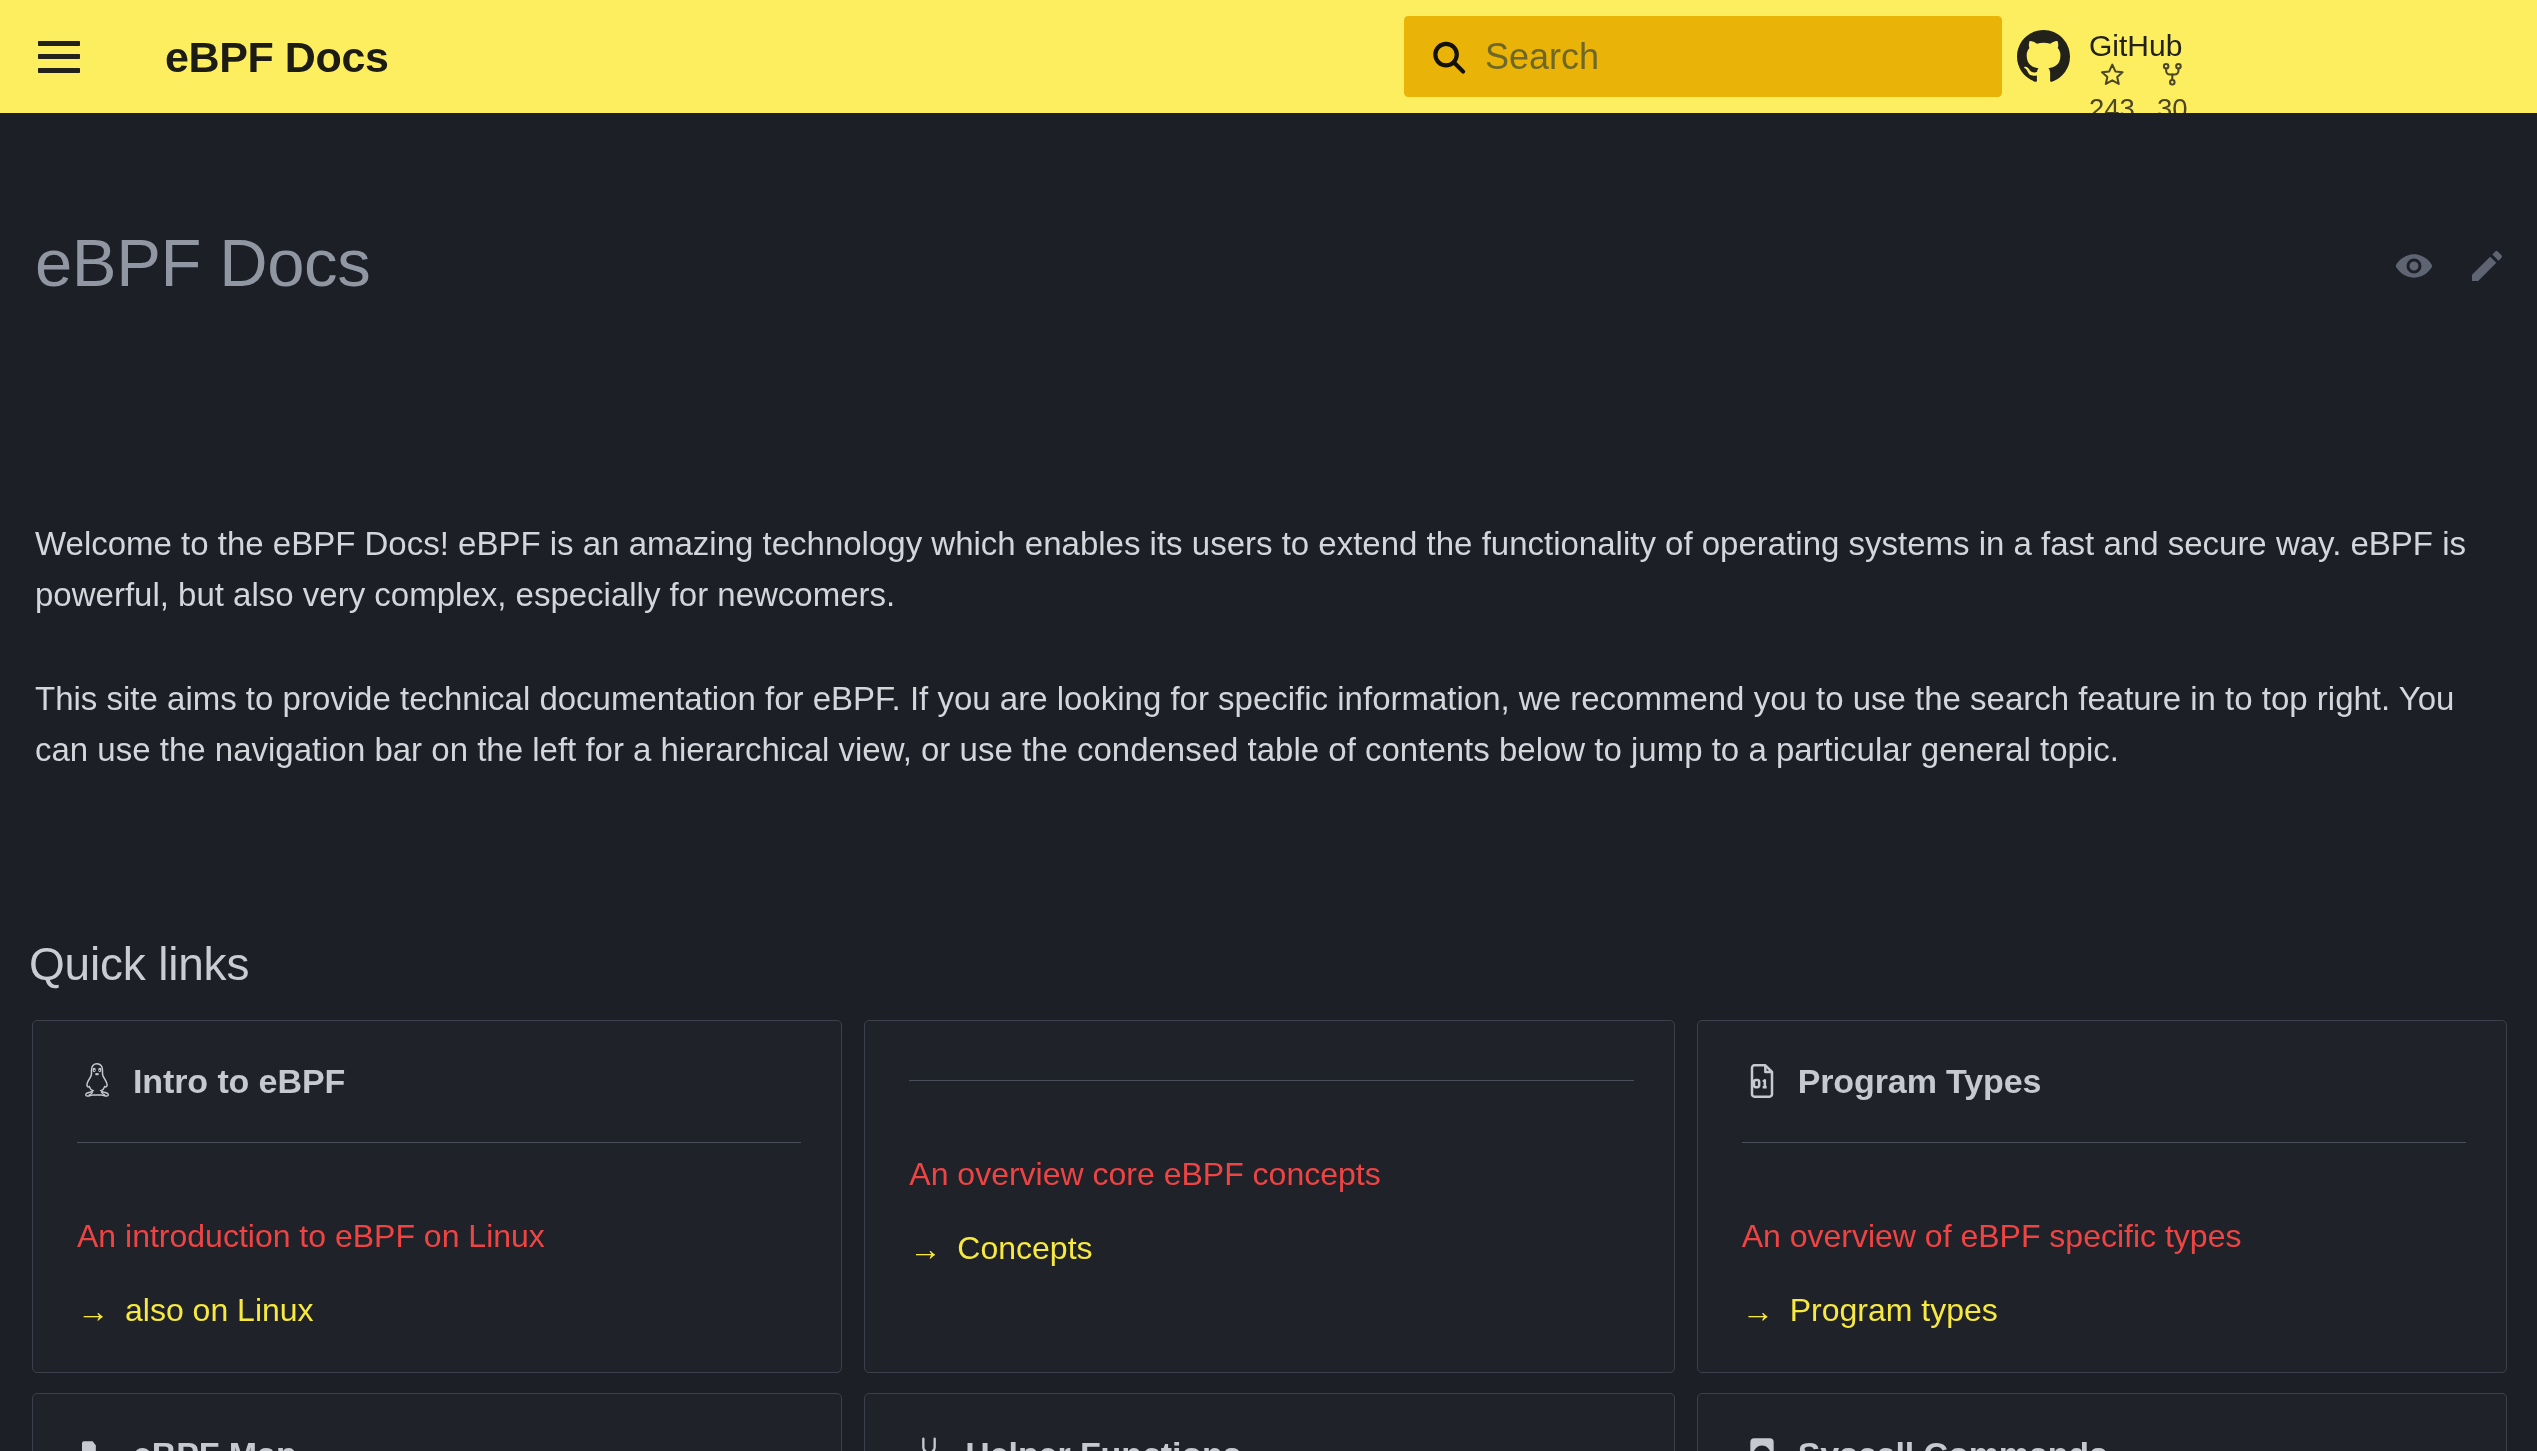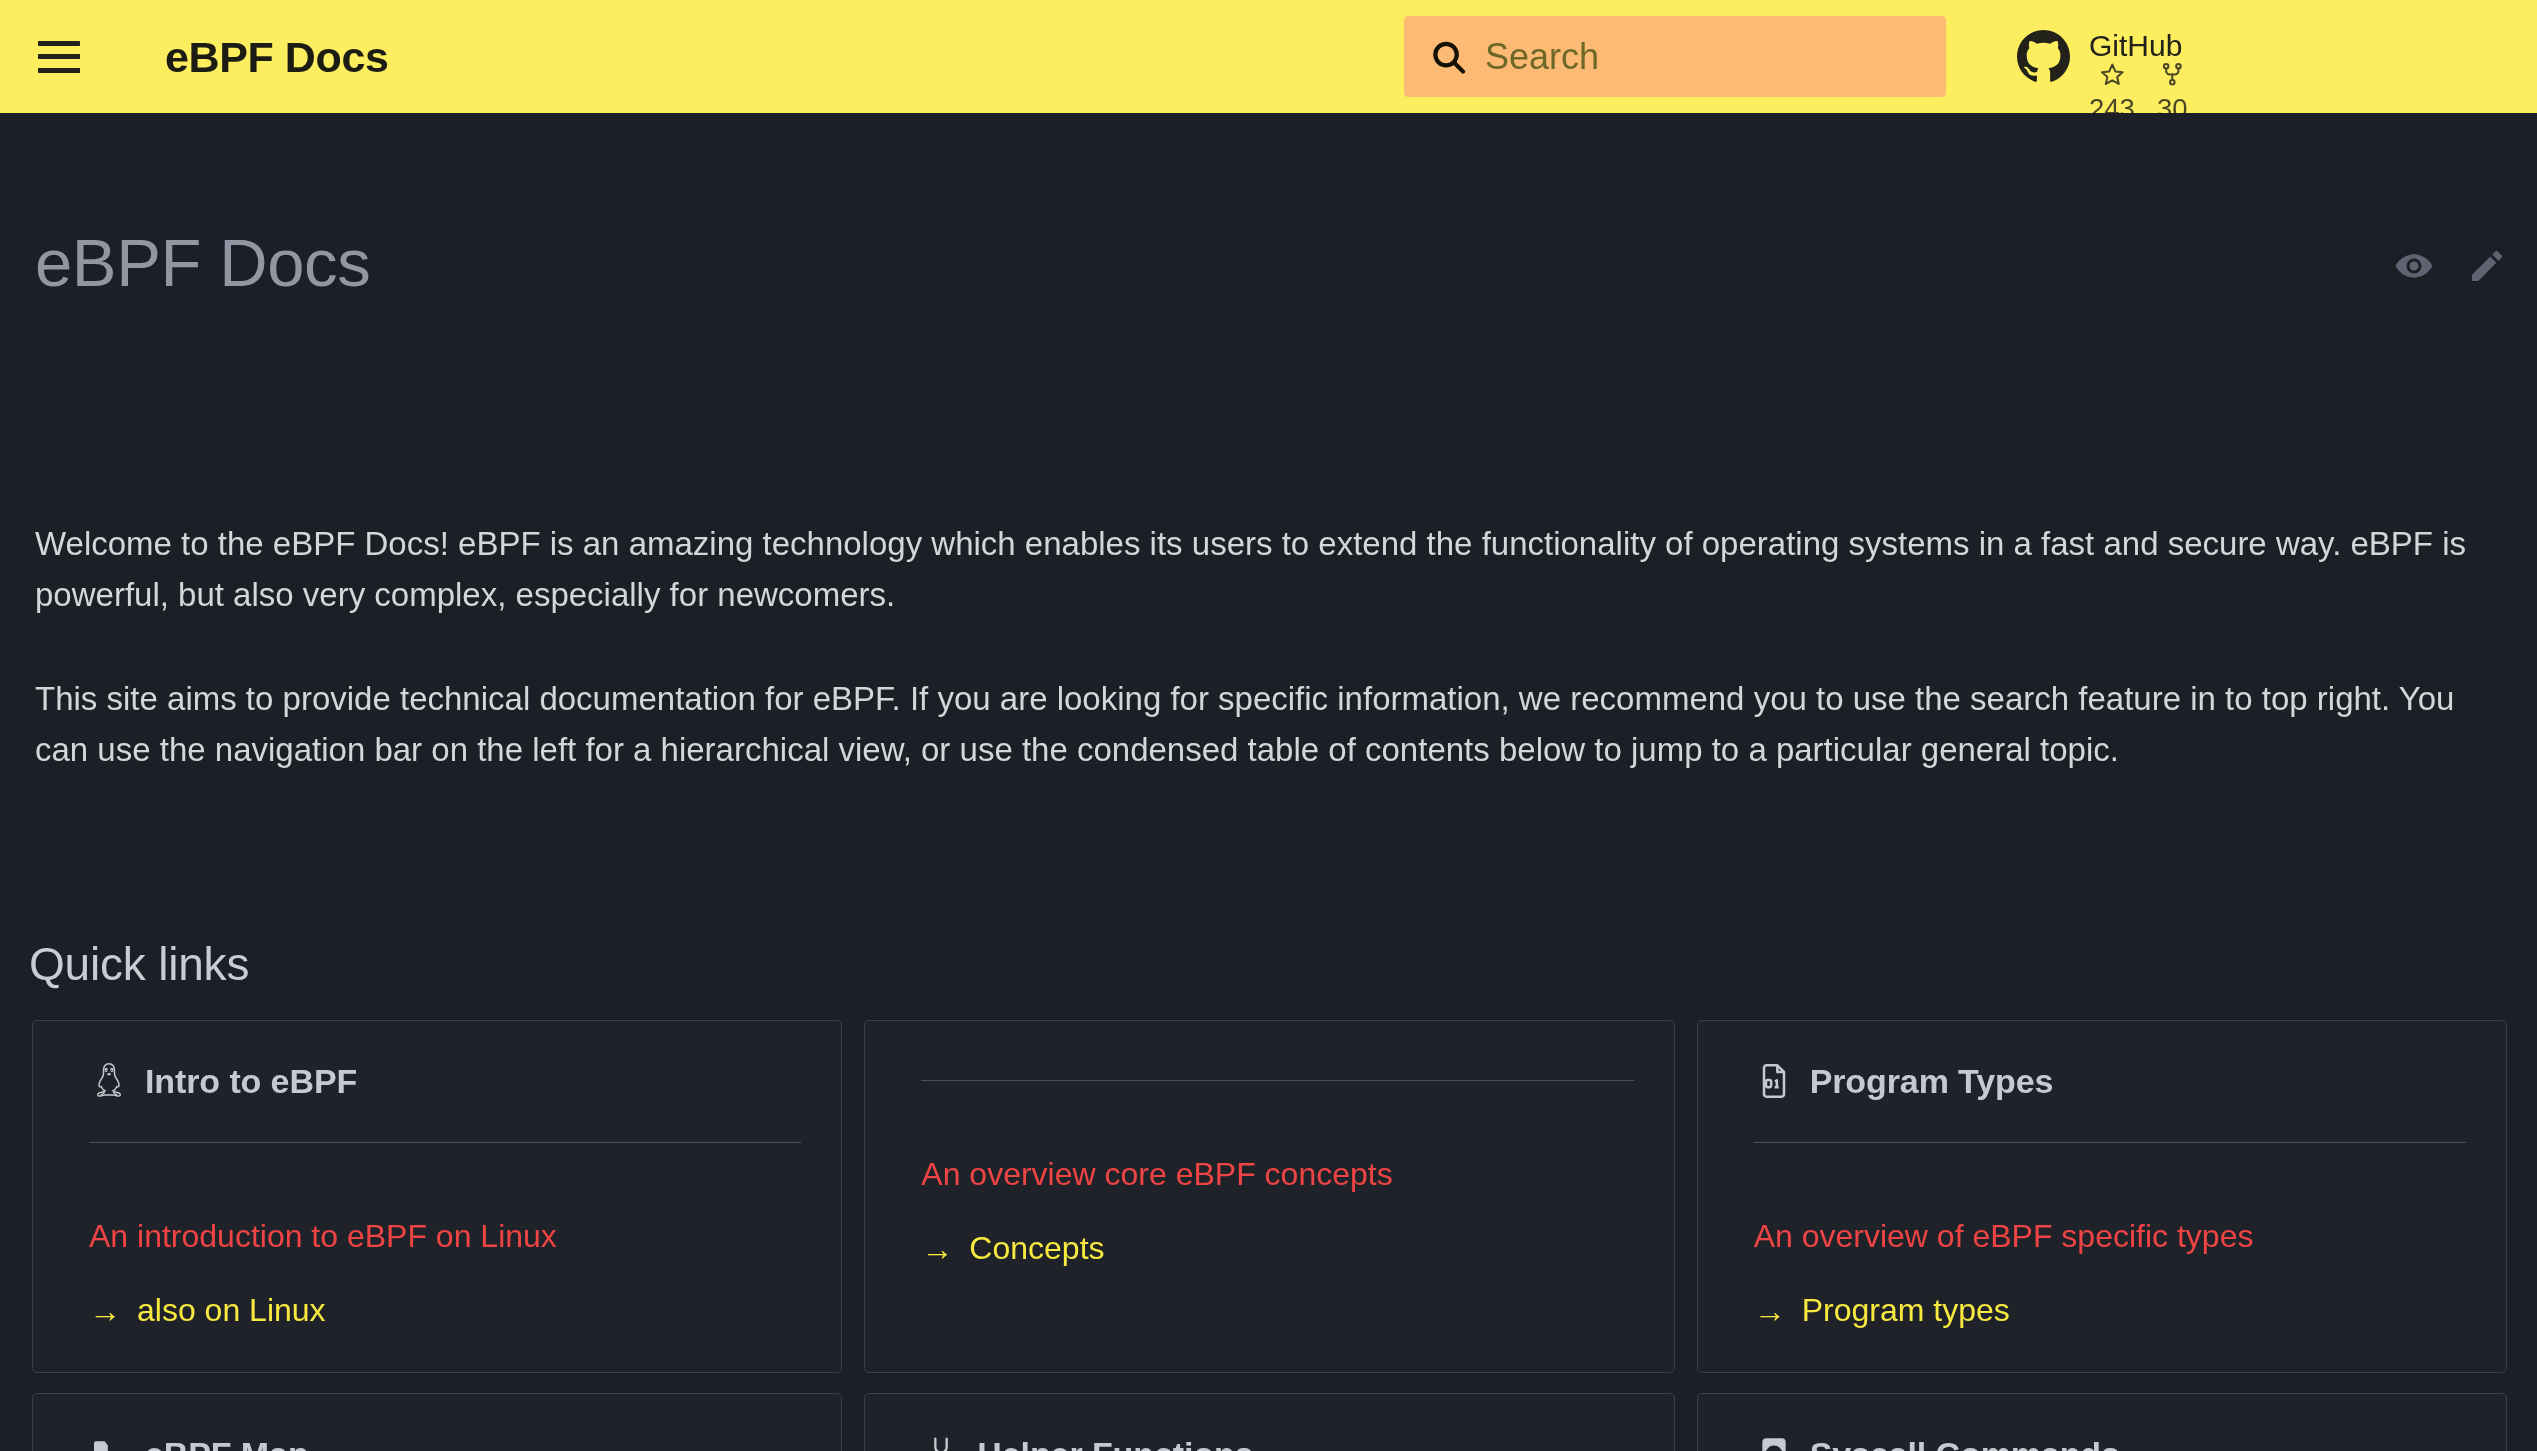--- a/index.html
+++ b/index.html
@@ -52,23 +52,23 @@
     font-weight: bold;
     color: #1d1c14;
     letter-spacing: -0.4px;
     white-space: nowrap;
   }
 
   .search-wrap {
     position: absolute;
     left: 1404px;
     top: 16px;
-    width: 542px;
+    width: 598px;
     height: 81px;
-    background: #fdba74;
+    background: #eab308;
     border-radius: 4.3px;
     display: flex;
     align-items: center;
   }
   .search-icon {
     position: absolute;
     left: 24.6px;
     top: 50%;
     transform: translateY(-50%);
     width: 39px;
@@ -165,21 +165,21 @@
     width: 2475px;
     display: grid;
     grid-template-columns: repeat(3, 1fr);
     column-gap: 22px;
     row-gap: 20px;
   }
   .card {
     border: 1.4px solid #3b404c;
     border-radius: 5px;
     background: #1f2229;
-    padding: 29px 40px 32px 56px;
+    padding: 29px 40px 32px 44px;
     min-height: 353px;
     cursor: pointer;
   }
   .card-head {
     display: flex;
     align-items: center;
     gap: 16px;
     height: 62px;
   }
   .card-icon { width: 40px; height: 40px; flex: 0 0 auto; display: block; }

